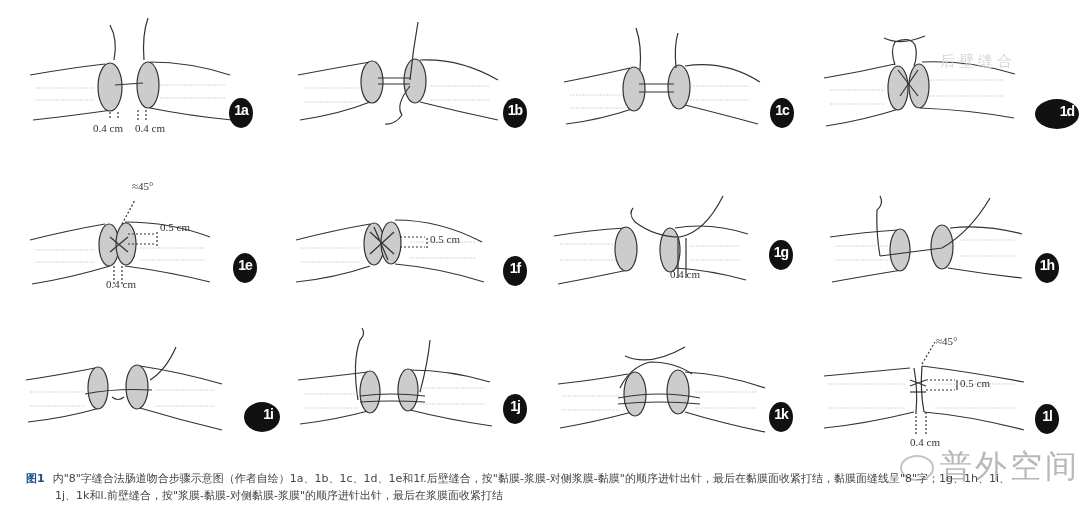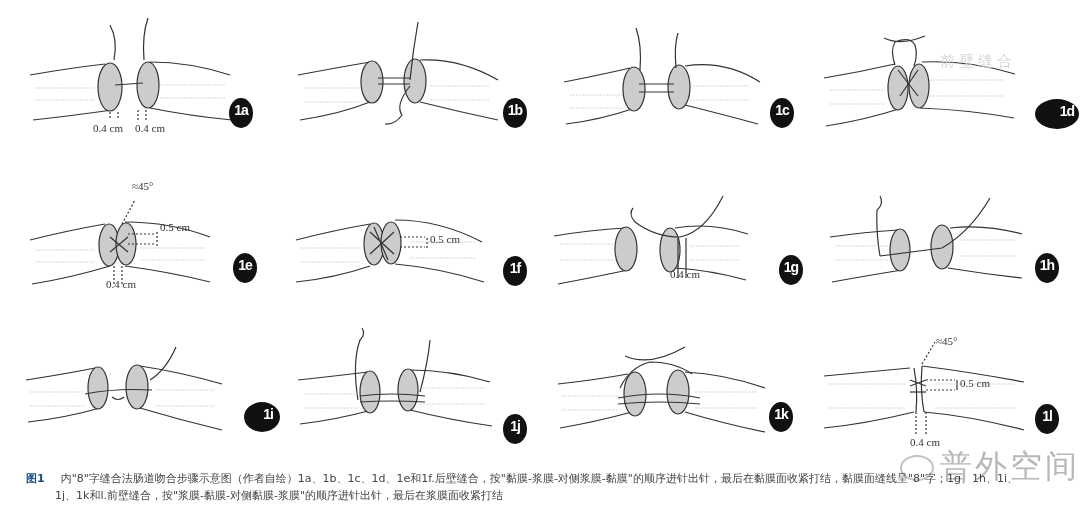--- a/index.html
+++ b/index.html
@@ -6,21 +6,21 @@
   body{width:1080px;height:512px;position:relative;overflow:hidden;font-family:"DejaVu Sans",sans-serif;}
   .grid{position:absolute;left:0;top:0;width:1080px;height:462px;}
   .panel{position:absolute;width:270px;height:154px;}
   .panel svg{position:absolute;left:0;top:0;width:270px;height:154px;overflow:visible;}
   .badge{position:absolute;width:24px;height:30px;border-radius:50%;background:#111;color:#fff;
          font-family:"Liberation Sans",sans-serif;font-weight:bold;font-size:14px;line-height:24px;
          text-align:center;letter-spacing:-1px;}
   .dim{position:absolute;font-family:"Liberation Serif",serif;font-size:11px;color:#333;white-space:nowrap;}
   .caption{position:absolute;left:26px;top:470px;width:1040px;font-family:"DejaVu Sans",sans-serif;
            font-size:11px;line-height:17px;color:#444;}
-  .caption .fig{color:#1a4f8c;font-weight:bold;margin-right:16px;}
+  .caption .fig{color:#1a4f8c;font-weight:bold;margin-right:8px;}
   .caption .l2{padding-left:29px;display:block;}
   .watermark{position:absolute;left:900px;top:445px;color:#b8b8b8;font-size:32px;font-family:"DejaVu Sans",sans-serif;letter-spacing:3px;}
   .watermark .wm-icon{display:inline-block;width:30px;height:22px;border:2px solid #c4c4c4;border-radius:50%;vertical-align:middle;margin-right:6px;position:relative;}
   .stamp{position:absolute;left:945px;top:55px;color:#d6d6d6;font-size:15px;font-family:"DejaVu Serif",serif;letter-spacing:4px;}
 </style>
 </head>
 <body>
 
 <div class="grid">
 
@@ -100,21 +100,21 @@
         <ellipse cx="88" cy="88" rx="10" ry="22" fill="#ccc"></ellipse>
         <ellipse cx="109" cy="86" rx="10" ry="22" fill="#ccc"></ellipse>
         <path d="M85 65 Q80 50 85 42 Q100 36 105 45 Q108 55 104 66"></path>
         <path d="M74 38 Q90 46 115 36"></path>
           <path d="M88 70 L108 96 M90 96 L108 70"></path>
       </g>
       <g stroke="#bbb" stroke-width="0.6">
           <path d="M20 90 H75 M20 104 H75 M120 80 H195 M120 96 H195" stroke-dasharray="2 1"></path>
         </g>
     </svg>
-    <span class="stamp" style="left:130px;top:52px;position:absolute;">前壁缝合</span>
+    <span class="stamp" style="left:130px;top:52px;position:absolute;">后壁缝合</span>
     <span class="badge" style="left:225px;top:99px;padding-left:20px;">1d</span>
   </div>
 
   <div class="panel" style="left:0;top:170px;">
     <svg viewBox="0 0 270 130">
       <g fill="none" stroke="#333" stroke-width="1.2">
         <path d="M30 58 Q70 48 105 42"></path>
           <path d="M32 102 Q70 96 110 84"></path>
         <path d="M125 40 Q170 40 210 55"></path>
           <path d="M125 84 Q170 90 210 100"></path>
@@ -168,21 +168,21 @@
         <ellipse cx="130" cy="68" rx="10" ry="22" fill="#ccc"></ellipse>
         <path d="M95 40 Q115 55 140 55 Q165 50 183 14"></path>
           <path d="M95 40 Q88 32 93 26"></path>
         <path d="M138 56 V96 M146 56 V96"></path>
       </g>
       <g stroke="#bbb" stroke-width="0.6">
           <path d="M20 62 H75 M20 78 H75 M150 64 H200 M150 78 H200" stroke-dasharray="2 1"></path>
         </g>
     </svg>
     <span class="dim" style="left:130px;top:98px;">0.4 cm</span>
-    <span class="badge" style="left:229px;top:85px;margin-left:10px;">1g</span>
+    <span class="badge" style="left:229px;top:70px;">1g</span>
   </div>
 
   <div class="panel" style="left:810px;top:170px;">
     <svg viewBox="0 0 270 130">
       <g fill="none" stroke="#333" stroke-width="1.2">
         <path d="M20 55 Q55 50 88 48"></path>
           <path d="M22 100 Q55 94 92 88"></path>
         <path d="M140 46 Q175 42 212 52"></path>
           <path d="M138 86 Q175 92 212 96"></path>
         <ellipse cx="90" cy="68" rx="10" ry="21" fill="#ccc"></ellipse>
@@ -228,21 +228,21 @@
         <ellipse cx="138" cy="78" rx="10" ry="21" fill="#ccc"></ellipse>
         <path d="M90 84 Q120 80 155 84"></path>
           <path d="M90 90 Q120 88 155 90"></path>
         <path d="M88 88 Q82 50 90 28 Q96 22 92 16"></path>
           <path d="M150 80 Q158 50 160 28"></path>
       </g>
       <g stroke="#bbb" stroke-width="0.6">
           <path d="M35 82 H88 M35 96 H88 M150 76 H215 M150 92 H215" stroke-dasharray="2 1"></path>
         </g>
     </svg>
-    <span class="badge" style="left:233px;top:104px;">1j</span>
+    <span class="badge" style="left:233px;top:84px;">1j</span>
   </div>
 
   <div class="panel" style="left:540px;top:310px;">
     <svg viewBox="0 0 270 150">
       <g fill="none" stroke="#333" stroke-width="1.2">
         <path d="M18 72 Q55 68 88 62"></path>
           <path d="M20 116 Q55 110 92 100"></path>
         <path d="M145 60 Q185 62 225 76"></path>
           <path d="M145 100 Q185 112 225 120"></path>
         <ellipse cx="95" cy="82" rx="11" ry="22" fill="#ccc"></ellipse>

